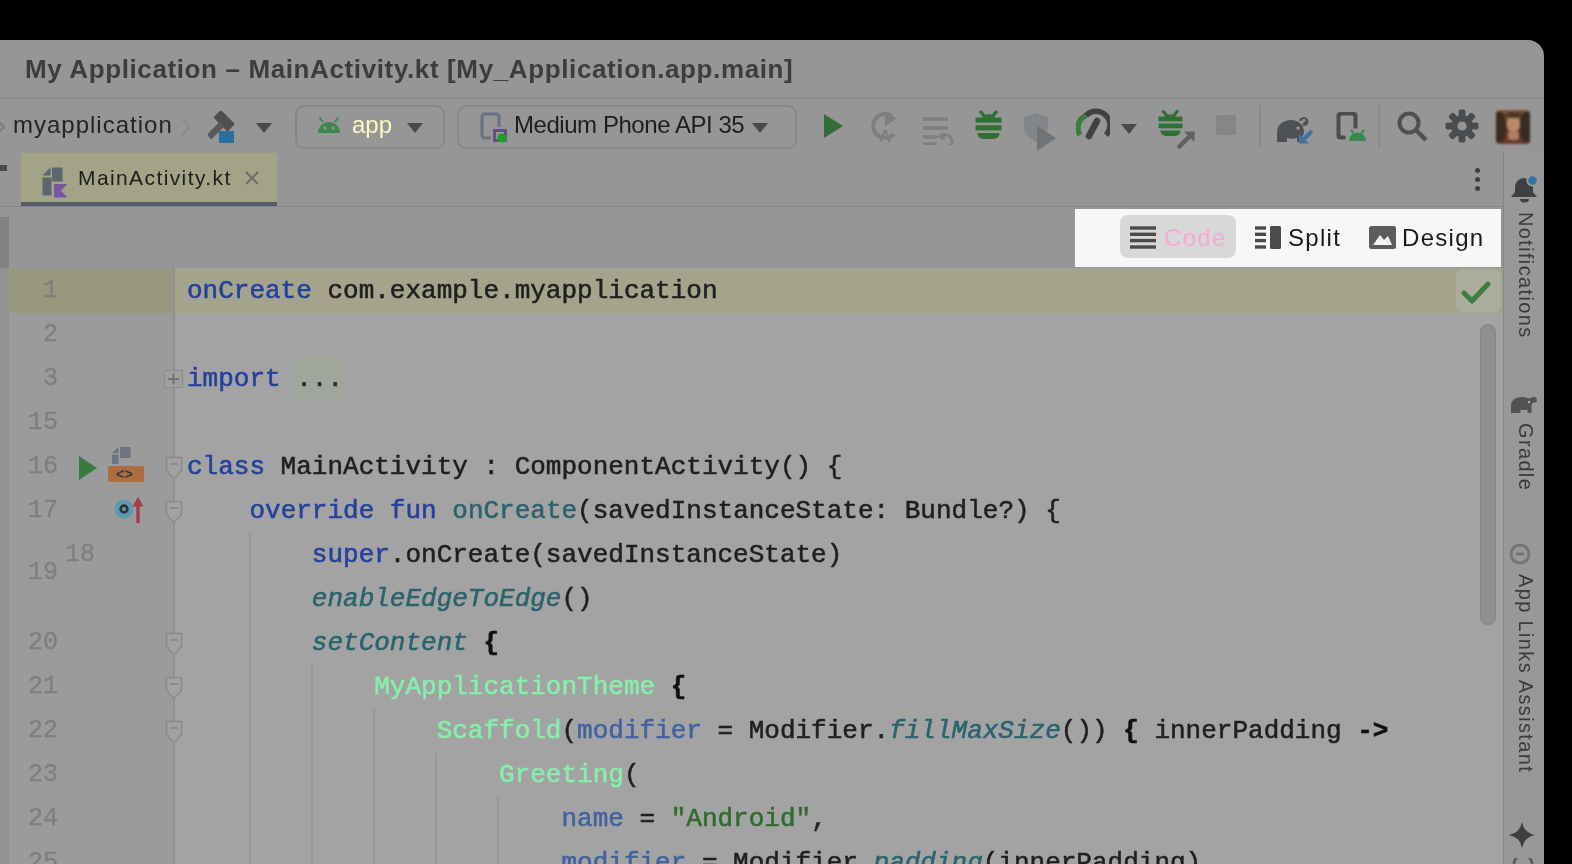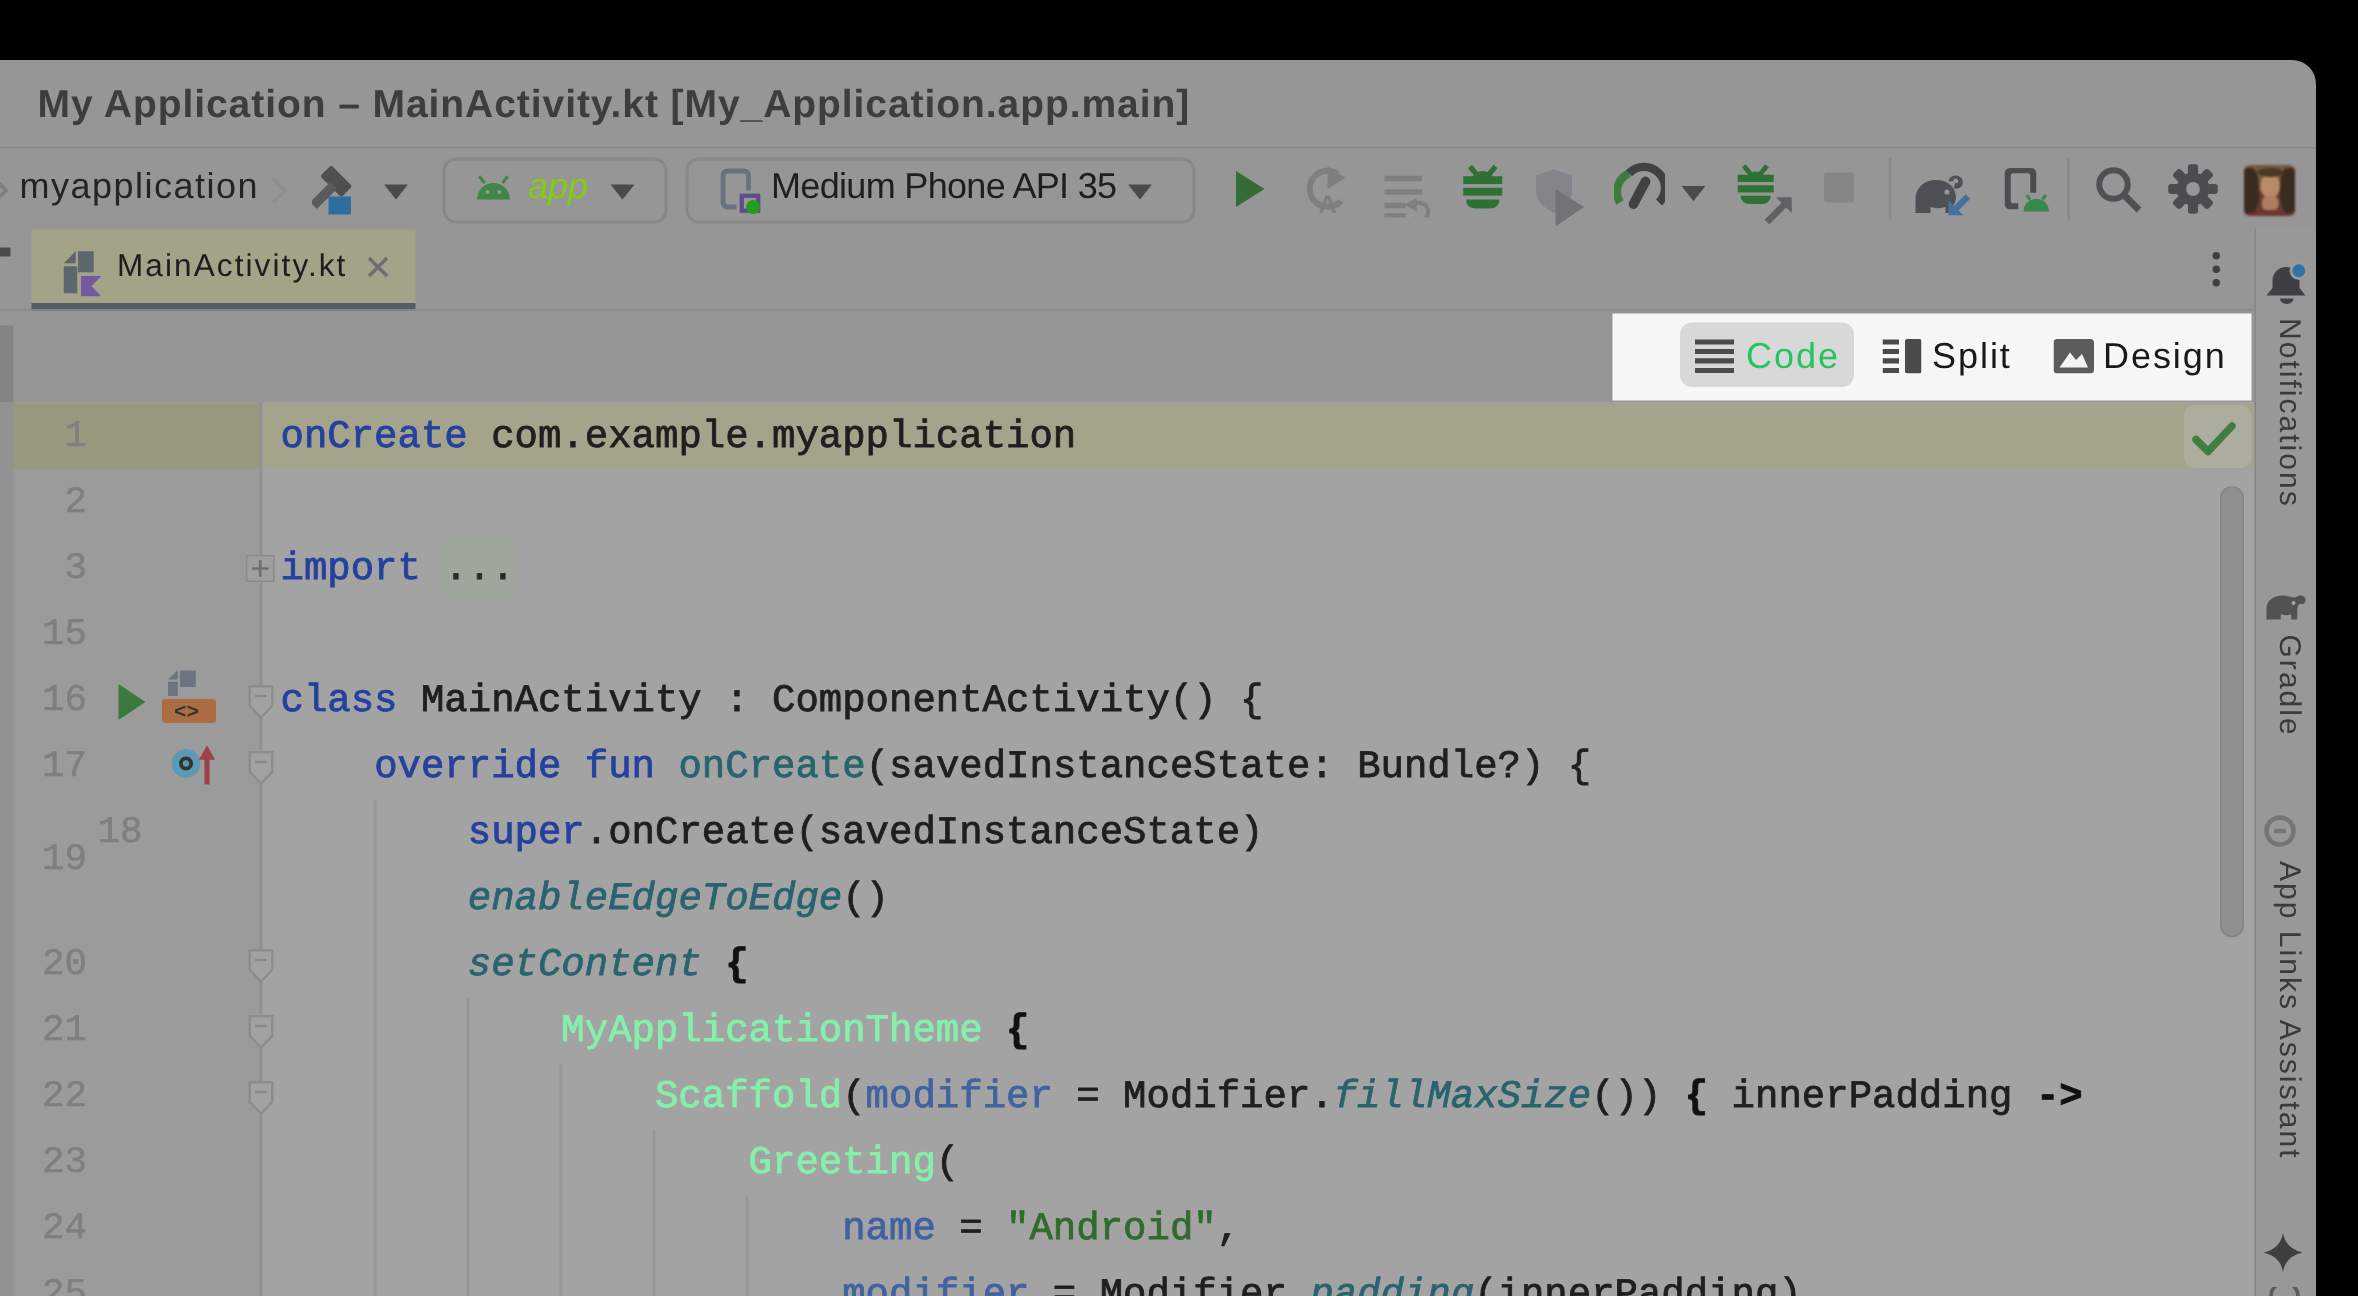--- a/index.html
+++ b/index.html
@@ -47,21 +47,21 @@
   </svg>
 
 <div class="abs" style="left:295px;top:105px;width:146px;height:40px;border:2px solid #878787;border-radius:9px;"></div>
 <svg class="abs" style="left:315px;top:116px" width="28" height="20">
   <path d="M3,17 a11,11 0 0 1 22,0 z" fill="#3f8749"></path>
   <line x1="8" y1="6" x2="4.5" y2="1.5" stroke="#3f8749" stroke-width="2"></line>
   <line x1="20" y1="6" x2="23.5" y2="1.5" stroke="#3f8749" stroke-width="2"></line>
   <circle cx="10" cy="12" r="1.4" fill="#969696"></circle>
     <circle cx="18" cy="12" r="1.4" fill="#969696"></circle>
 </svg>
-<div class="abs" style="left:352px;top:99px;height:52px;line-height:52px;font-size:24px;color:#84cc16;font-style:italic;">app</div>
+<div class="abs" style="left:352px;top:99px;height:52px;line-height:52px;font-size:24px;color:#fef9c3;">app</div>
 <svg class="abs" style="left:406px;top:122px" width="18" height="12">
     <polygon points="1,1 17,1 9,11" fill="#4a4a4a"></polygon>
   </svg>
 
 <div class="abs" style="left:457px;top:105px;width:336px;height:40px;border:2px solid #878787;border-radius:9px;"></div>
 <svg class="abs" style="left:478px;top:110px" width="32" height="34">
   <rect x="4" y="4" width="17" height="24" rx="3" fill="none" stroke="#687280" stroke-width="3.2"></rect>
   <rect x="13" y="17" width="17" height="15" fill="#969696"></rect>
   <rect x="16.5" y="20.5" width="11" height="10" fill="none" stroke="#5f4a8a" stroke-width="2.8"></rect>
   <circle cx="24" cy="28" r="4.6" fill="#1da01d"></circle>
@@ -198,21 +198,21 @@
 <div class="abs" style="left:1075px;top:209px;width:426px;height:58px;background:#f7f7f6;"></div>
 <div class="abs" style="left:1120px;top:215px;width:116px;height:43px;background:#d8d8d8;border-radius:8px;"></div>
 <svg class="abs" style="left:1130px;top:226px" width="27" height="23">
   <g stroke="#4b4b4b" stroke-width="3.4">
       <line x1="0" y1="2" x2="26" y2="2"></line>
       <line x1="0" y1="8.3" x2="26" y2="8.3"></line>
       <line x1="0" y1="14.6" x2="26" y2="14.6"></line>
       <line x1="0" y1="21" x2="26" y2="21"></line>
     </g>
 </svg>
-<div class="abs" style="left:1164px;top:209px;height:58px;line-height:57px;font-size:24px;color:#22c55e;letter-spacing:1.3px;">Code</div>
+<div class="abs" style="left:1164px;top:209px;height:58px;line-height:57px;font-size:24px;color:#f9a8d4;letter-spacing:1.3px;">Code</div>
 <svg class="abs" style="left:1255px;top:226px" width="26" height="23">
   <g stroke="#4b4b4b" stroke-width="3.4">
       <line x1="0" y1="2" x2="11" y2="2"></line>
       <line x1="0" y1="8.3" x2="11" y2="8.3"></line>
       <line x1="0" y1="14.6" x2="11" y2="14.6"></line>
       <line x1="0" y1="21" x2="11" y2="21"></line>
     </g>
   <rect x="15" y="0" width="11" height="23" rx="1.5" fill="#4b4b4b"></rect>
 </svg>
 <div class="abs" style="left:1288px;top:209px;height:58px;line-height:57px;font-size:24px;color:#191919;letter-spacing:1.3px;">Split</div>

